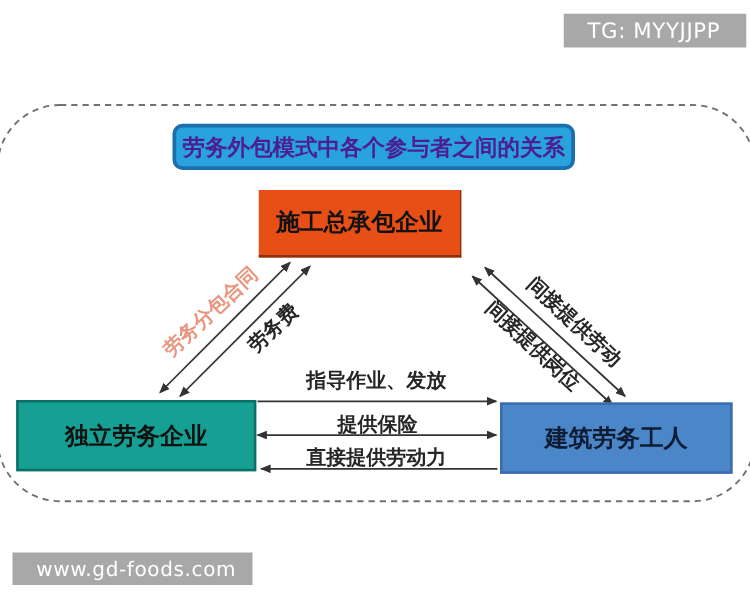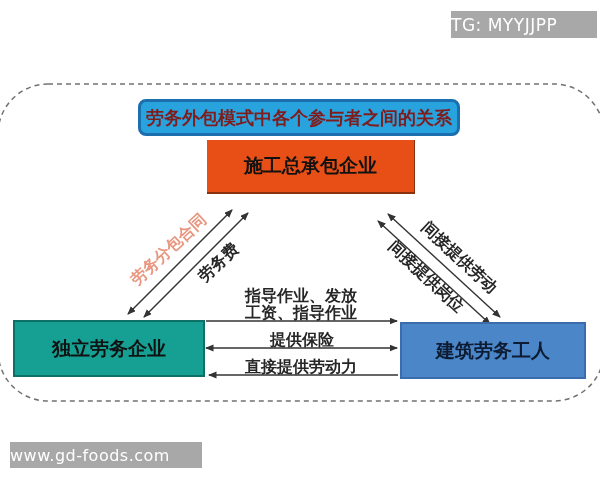--- a/index.html
+++ b/index.html
@@ -4,36 +4,36 @@
 <style>
   html,body{margin:0;padding:0;background:#fff;}
   .canvas{
     position:relative;width:600px;height:480px;background:#ffffff;
     overflow:hidden;font-family:"DejaVu Sans",sans-serif;
   }
   svg.layer{position:absolute;left:0;top:0;width:600px;height:480px;}
   .badge{
     position:absolute;background:#a8a8a8;color:#ffffff;
     font-size:17px;letter-spacing:.5px;display:flex;align-items:center;
-    padding-left:0;box-sizing:border-box;
+    padding-left:19px;box-sizing:border-box;
   }
   .badge.tg{left:451px;top:11px;width:146px;height:27px;}
   .badge.site{left:10px;top:442px;width:192px;height:26px;font-size:16px;}
   .title-box{
     position:absolute;left:138px;top:99px;width:322px;height:37px;
     background:#29a3de;border:3px solid #1b6fae;border-radius:8px;
     box-sizing:border-box;display:flex;align-items:center;justify-content:center;
-    font-size:18px;font-weight:bold;color:#7f1d1d;
+    font-size:18px;font-weight:bold;color:#4c1d95;
   }
   .node{
     position:absolute;display:flex;align-items:center;justify-content:center;
     font-weight:bold;color:#111;box-sizing:border-box;
   }
   .node.contractor{
-    left:207px;top:140px;width:208px;height:54px;background:#e74f17;
+    left:207px;top:152px;width:162px;height:54px;background:#e74f17;
     border-bottom:2px solid #8a3110;border-right:1px solid #8a3110;font-size:19px;
   }
   .node.labor-company{
     left:13px;top:320px;width:192px;height:57px;background:#16a094;
     border:2px solid #0c7066;font-size:19px;
   }
   .node.workers{
     left:400px;top:322px;width:186px;height:57px;background:#4a86c8;
     border:2px solid #3a6cae;font-size:19px;color:#0d1b33;
   }
@@ -84,18 +84,17 @@
   <div class="node contractor">施工总承包企业</div>
   <div class="node labor-company">独立劳务企业</div>
   <div class="node workers">建筑劳务工人</div>
 
   <div class="edge-label rot-neg subcontract">劳务分包合同</div>
   <div class="edge-label rot-neg labor-fee">劳务费</div>
   <div class="edge-label rot-pos indirect-labor">间接提供劳动</div>
   <div class="edge-label rot-pos indirect-jobs">间接提供岗位</div>
   <div class="edge-label insurance">
     <div>指导作业、发放</div>
-    <div>工资、指导作业</div>
   </div>
   <div class="edge-label labor-contract">提供保险</div>
   <div class="edge-label direct-labor">直接提供劳动力</div>
 
 </div>
 
 </body></html>

